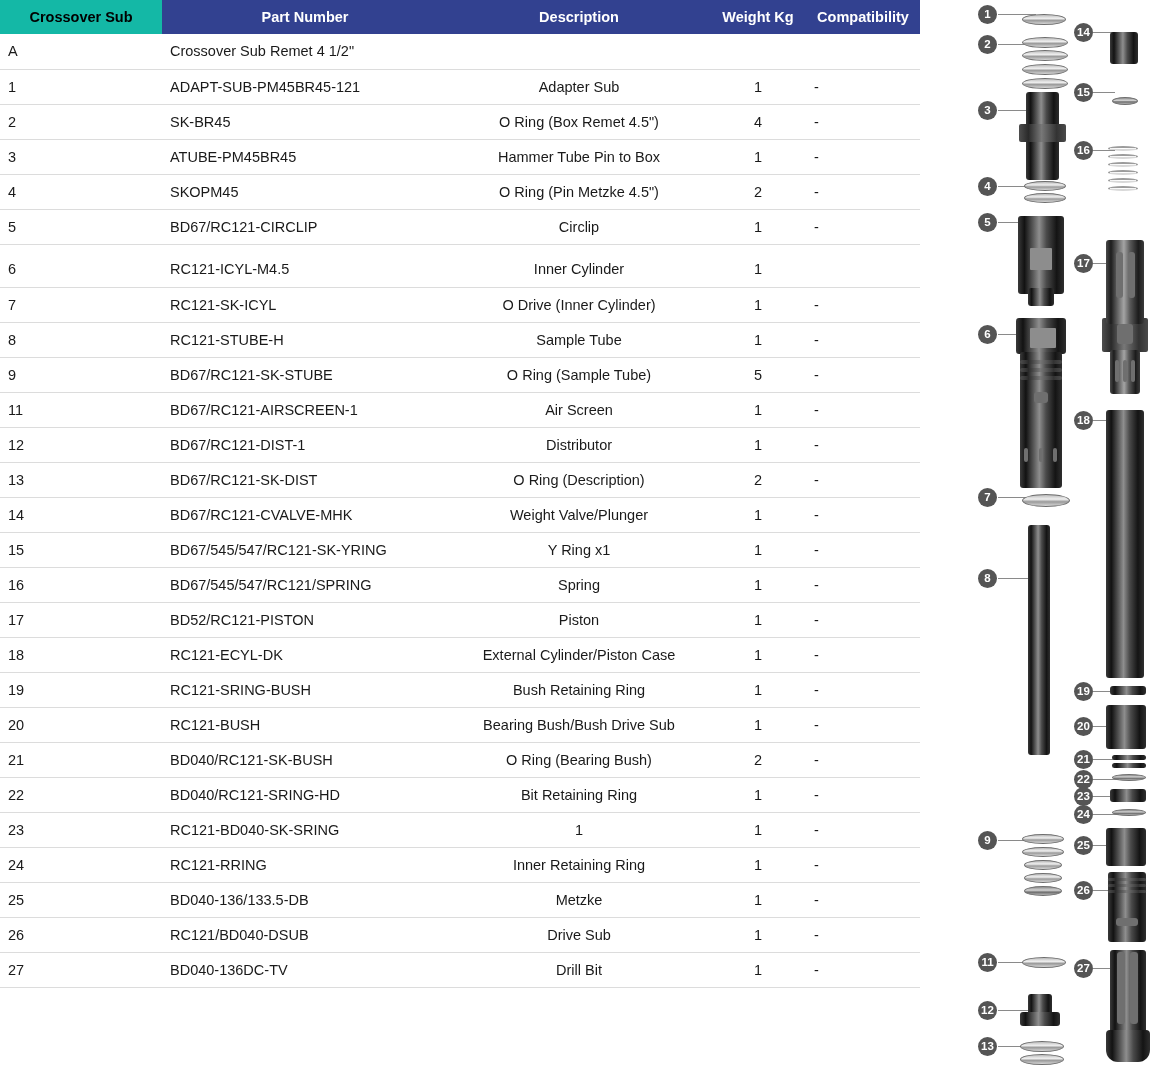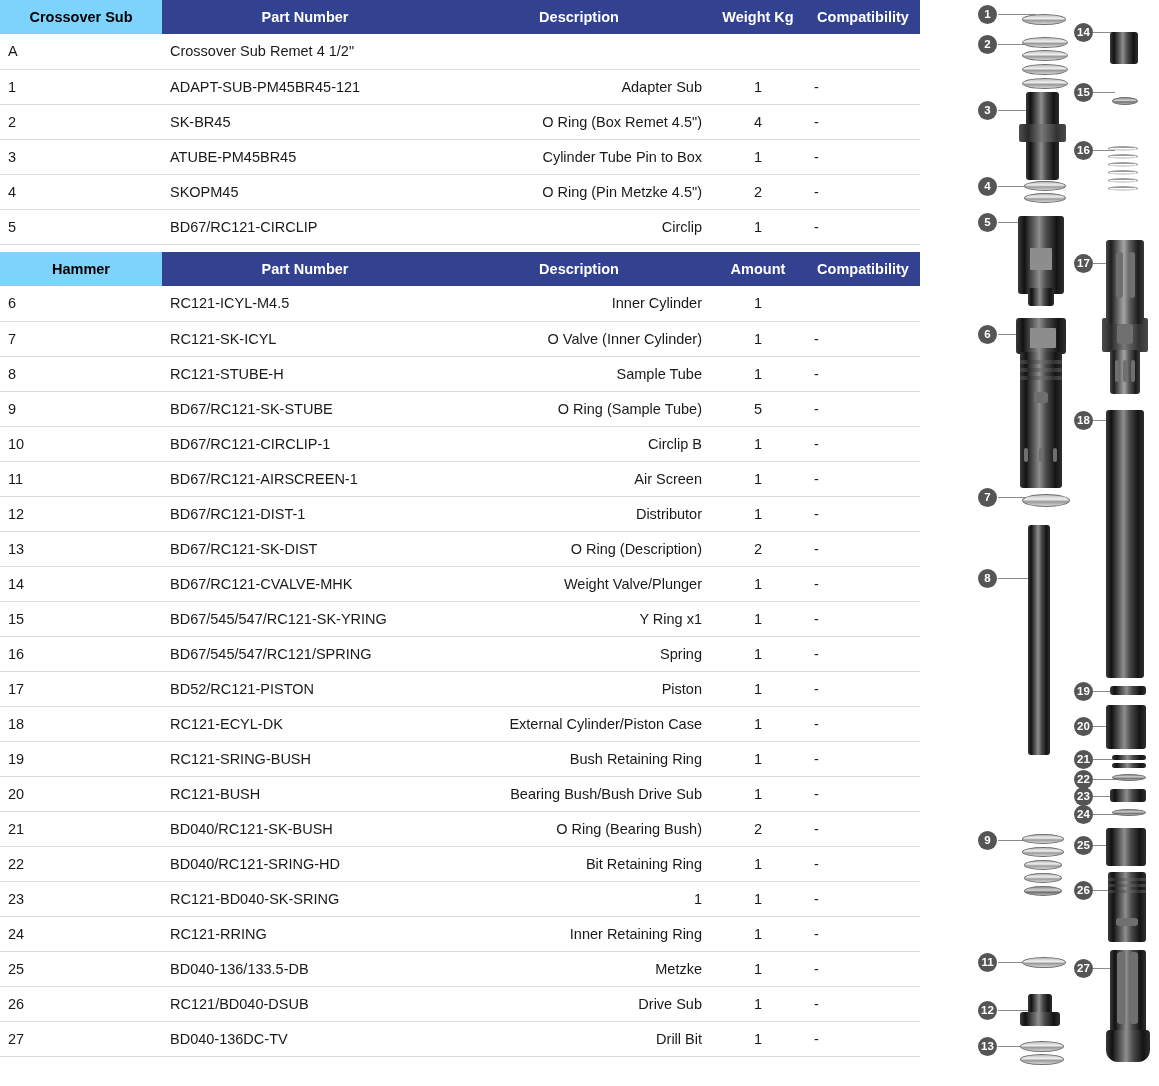--- a/index.html
+++ b/index.html
@@ -35,21 +35,21 @@
 
   tr.section-head > th {
     height: 34px;
     padding: 0 8px;
     font-size: 14.5px;
     font-weight: bold;
     vertical-align: middle;
     border: none;
   }
   th.sec-label {
-    background: #7dd3fc;
+    background: #14b8a6;
     color: #000000;
     text-align: center;
     border-right: 2px solid #ffffff;
   }
   th.sec-col {
     background: #324190;
     color: #ffffff;
     text-align: center;
     font-weight: normal;
     border-right: 1px solid #ffffff;
@@ -61,21 +61,21 @@
     padding: 0 8px;
     font-size: 14.5px;
     color: #1a1a1a;
     vertical-align: middle;
     border-bottom: 1px solid #dcdcdc;
     white-space: nowrap;
     overflow: hidden;
   }
   td.idx    { text-align: left; padding-left: 6px; }
   td.part   { text-align: left; }
-  td.desc   { text-align: right; }
+  td.desc   { text-align: center; }
   td.amt    { text-align: center; }
   td.compat { text-align: left; padding-left: 10px; }
   tr.spacer-row > td { height: 8px; border: none; padding: 0; }
 
   
   #diagram {
     position: absolute;
     left: 960px; top: 0;
     width: 199px; height: 1086px;
   }
@@ -184,81 +184,67 @@
           <tr class="part-row">
             <td class="idx">2</td>
             <td class="part">SK-BR45</td>
             <td class="desc">O Ring (Box Remet 4.5")</td>
             <td class="amt">4</td>
             <td class="compat">-</td>
           </tr>
           <tr class="part-row">
             <td class="idx">3</td>
             <td class="part">ATUBE-PM45BR45</td>
-            <td class="desc">Cylinder Tube Pin to Box</td>
+            <td class="desc">Hammer Tube Pin to Box</td>
             <td class="amt">1</td>
             <td class="compat">-</td>
           </tr>
           <tr class="part-row">
             <td class="idx">4</td>
             <td class="part">SKOPM45</td>
             <td class="desc">O Ring (Pin Metzke 4.5")</td>
             <td class="amt">2</td>
             <td class="compat">-</td>
           </tr>
           <tr class="part-row">
             <td class="idx">5</td>
             <td class="part">BD67/RC121-CIRCLIP</td>
             <td class="desc">Circlip</td>
             <td class="amt">1</td>
             <td class="compat">-</td>
           </tr>
           <tr class="spacer-row">
             <td colspan="5"></td>
           </tr>
-          <tr class="section-head">
-            <th class="sec-label">Hammer</th>
-            <th class="sec-col">Part Number</th>
-            <th class="sec-col">Description</th>
-            <th class="sec-col">Amount</th>
-            <th class="sec-col last">Compatibility</th>
-          </tr>
           <tr class="part-row">
             <td class="idx">6</td>
             <td class="part">RC121-ICYL-M4.5</td>
             <td class="desc">Inner Cylinder</td>
             <td class="amt">1</td>
             <td class="compat"></td>
           </tr>
           <tr class="part-row">
             <td class="idx">7</td>
             <td class="part">RC121-SK-ICYL</td>
-            <td class="desc">O Valve (Inner Cylinder)</td>
+            <td class="desc">O Drive (Inner Cylinder)</td>
             <td class="amt">1</td>
             <td class="compat">-</td>
           </tr>
           <tr class="part-row">
             <td class="idx">8</td>
             <td class="part">RC121-STUBE-H</td>
             <td class="desc">Sample Tube</td>
             <td class="amt">1</td>
             <td class="compat">-</td>
           </tr>
           <tr class="part-row">
             <td class="idx">9</td>
             <td class="part">BD67/RC121-SK-STUBE</td>
             <td class="desc">O Ring (Sample Tube)</td>
             <td class="amt">5</td>
-            <td class="compat">-</td>
-          </tr>
-          <tr class="part-row">
-            <td class="idx">10</td>
-            <td class="part">BD67/RC121-CIRCLIP-1</td>
-            <td class="desc">Circlip B</td>
-            <td class="amt">1</td>
             <td class="compat">-</td>
           </tr>
           <tr class="part-row">
             <td class="idx">11</td>
             <td class="part">BD67/RC121-AIRSCREEN-1</td>
             <td class="desc">Air Screen</td>
             <td class="amt">1</td>
             <td class="compat">-</td>
           </tr>
           <tr class="part-row">

